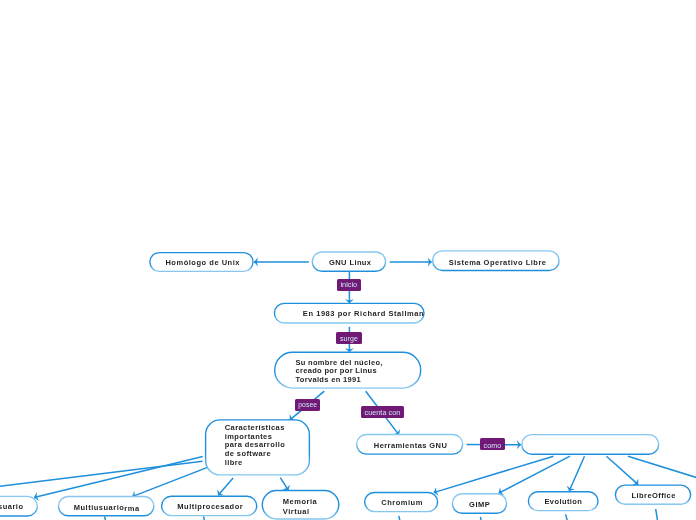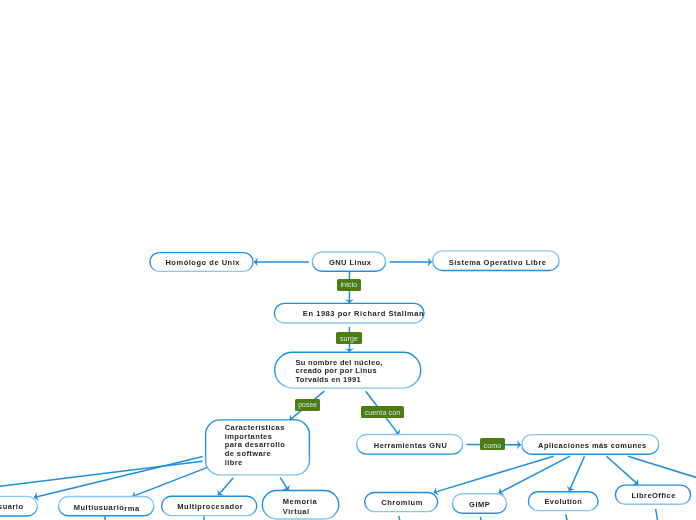--- a/index.html
+++ b/index.html
@@ -5,21 +5,21 @@
 <style>
   html,body{margin:0;padding:0;background:#ffffff;}
   body{width:696px;height:520px;overflow:hidden;font-family:"Liberation Sans",sans-serif;}
   #canvas{position:relative;width:696px;height:520px;background:#fff;}
   .node,.badge{will-change:transform;transform:translateZ(0);}
   svg.layer{position:absolute;left:0;top:0;width:696px;height:520px;overflow:visible;}
   .node{position:absolute;box-sizing:border-box;
         display:flex;align-items:center;justify-content:center;}
   .node .lbl{font-weight:bold;-webkit-font-smoothing:antialiased;color:#231f20;text-align:right;white-space:pre-line;
              letter-spacing:.35px;line-height:1.18;}
-  .badge{position:absolute;box-sizing:border-box;background:#4d7c0f;color:#cfe9fa;
+  .badge{position:absolute;box-sizing:border-box;background:#701a75;color:#cfe9fa;
          display:flex;align-items:center;justify-content:center;border-radius:1.5px;
          font-weight:normal;letter-spacing:.1px;line-height:1;}
 </style>
 </head>
 <body>
 
 <div id="canvas">
   <svg class="layer" id="links" viewBox="0 0 696 520">
       <defs>
         <marker id="ah" refX="4" refY="4.6" markerWidth="4" markerHeight="9.2" markerUnits="userSpaceOnUse" orient="auto">
@@ -94,23 +94,20 @@
     </div>
     <div class="node" style="left: 274.7px; top: 352.3px; width: 146px; height: 35.8px; justify-content: flex-start; padding-left: 20.3px;">
       <span class="lbl" style="font-size: 7.5px; letter-spacing: 0.33px; line-height: 8.3px; position: relative; top: 1.5px; left: 0.1px; text-align: left;"><span>Su nombre del núcleo,</span><br><span>creado por por Linus</span><br><span>Torvalds en 1991</span></span>
     </div>
     <div class="node" style="left: 205.6px; top: 419.9px; width: 103.8px; height: 48px; justify-content: flex-start; padding-left: 19px;">
       <span class="lbl" style="font-size: 7.5px; letter-spacing: 0.42px; line-height: 8.55px; position: relative; top: 1.7px; left: -0.3px; text-align: left;"><span>Características</span><br><span>importantes</span><br><span>para desarrollo</span><br><span>de software</span><br><span>libre</span></span>
     </div>
     <div class="node" style="left: 356.6px; top: 434.5px; width: 106.1px; height: 19.6px;">
       <span class="lbl" style="font-size: 7.5px; letter-spacing: 0.42px; position: relative; top: 2px; left: 0.5px;"><span>Herramientas GNU</span></span>
     </div>
-    <div class="node" style="left: 521.8px; top: 434.6px; width: 136.9px; height: 19.6px;">
-      <span class="lbl" style="font-size: 7.5px; letter-spacing: 0.42px; position: relative; top: 2px; left: 1.9px;"><span>Aplicaciones más comunes</span></span>
-    </div>
     <div class="node" style="left: -44px; top: 496.4px; width: 81.3px; height: 19.6px;">
       <span class="lbl" style="font-size: 7.5px; letter-spacing: 0.5px; position: relative; top: 1.6px; left: 1.6px;"><span>Multiusuario</span></span>
     </div>
     <div class="node" style="left: 58.5px; top: 496.5px; width: 95.3px; height: 19.3px;">
       <span class="lbl" style="font-size: 7.5px; letter-spacing: 0.5px; position: relative; top: 2px;"><span>Multiusuario</span><span style="display: inline-block; transform: translateY(1.1px);">rma</span></span>
     </div>
     <div class="node" style="left: 262.3px; top: 490.5px; width: 76.5px; height: 28.5px; justify-content: flex-start; padding-left: 19.5px;">
       <span class="lbl" style="font-size: 7.5px; letter-spacing: 0.5px; line-height: 9.2px; position: relative; top: 1.3px; left: 1.3px; text-align: left;"><span>Memoria</span><br><span>Virtual</span></span>
     </div>
     <div class="node" style="left: 161.6px; top: 496.3px; width: 95.1px; height: 19.3px;">

